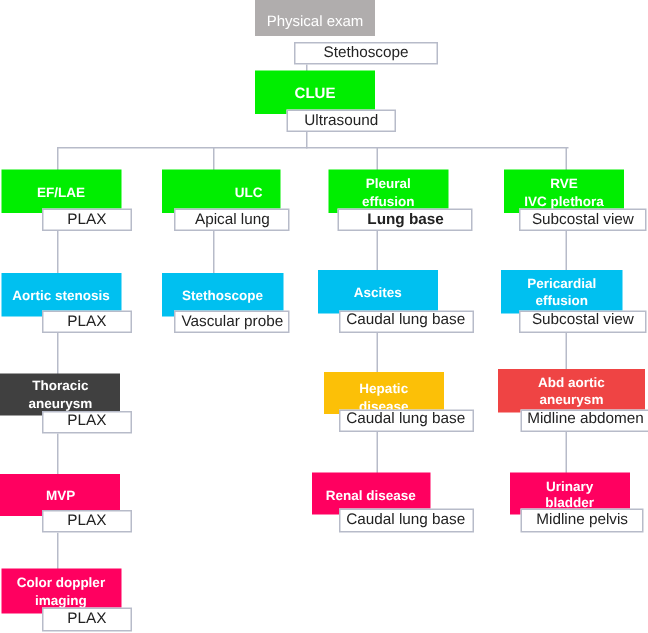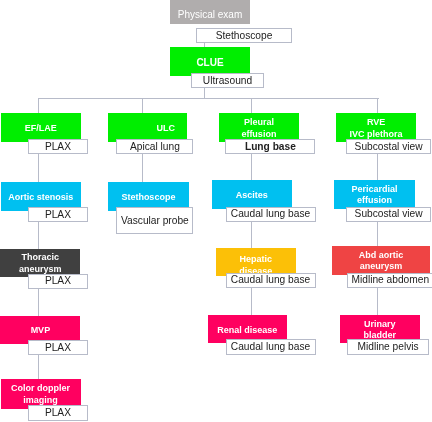--- a/index.html
+++ b/index.html
@@ -90,21 +90,21 @@
     </div>
     <div class="node" style="left: 0.7px; top: 182.3px; width: 80px; height: 28.5px; background: rgb(0, 192, 240);">
       <span class="t">Aortic stenosis</span>
     </div>
     <div class="label" style="left: 27.6px; top: 207.3px; width: 60.7px; height: 15px;">
       <span>PLAX</span>
     </div>
     <div class="node" style="left: 108.2px; top: 182px; width: 80.4px; height: 28.5px; background: rgb(0, 192, 240);">
       <span class="t">Stethoscope</span>
     </div>
-    <div class="label" style="left: 116.3px; top: 207px; width: 77.2px; height: 27px;">
+    <div class="label" style="left: 116.3px; top: 207px; width: 77.2px; height: 15px;">
       <span>Vascular probe</span>
     </div>
     <div class="node" style="left: 212px; top: 180.2px; width: 79.6px; height: 28.5px; background: rgb(0, 192, 240);">
       <span class="t">Ascites</span>
     </div>
     <div class="label" style="left: 225.5px; top: 206.8px; width: 90px; height: 15px;">
       <span>Caudal lung base</span>
     </div>
     <div class="node" style="left: 334.3px; top: 180.2px; width: 80.3px; height: 28.5px; background: rgb(0, 192, 240);">
       <span class="t">Pericardial<br>effusion</span>

